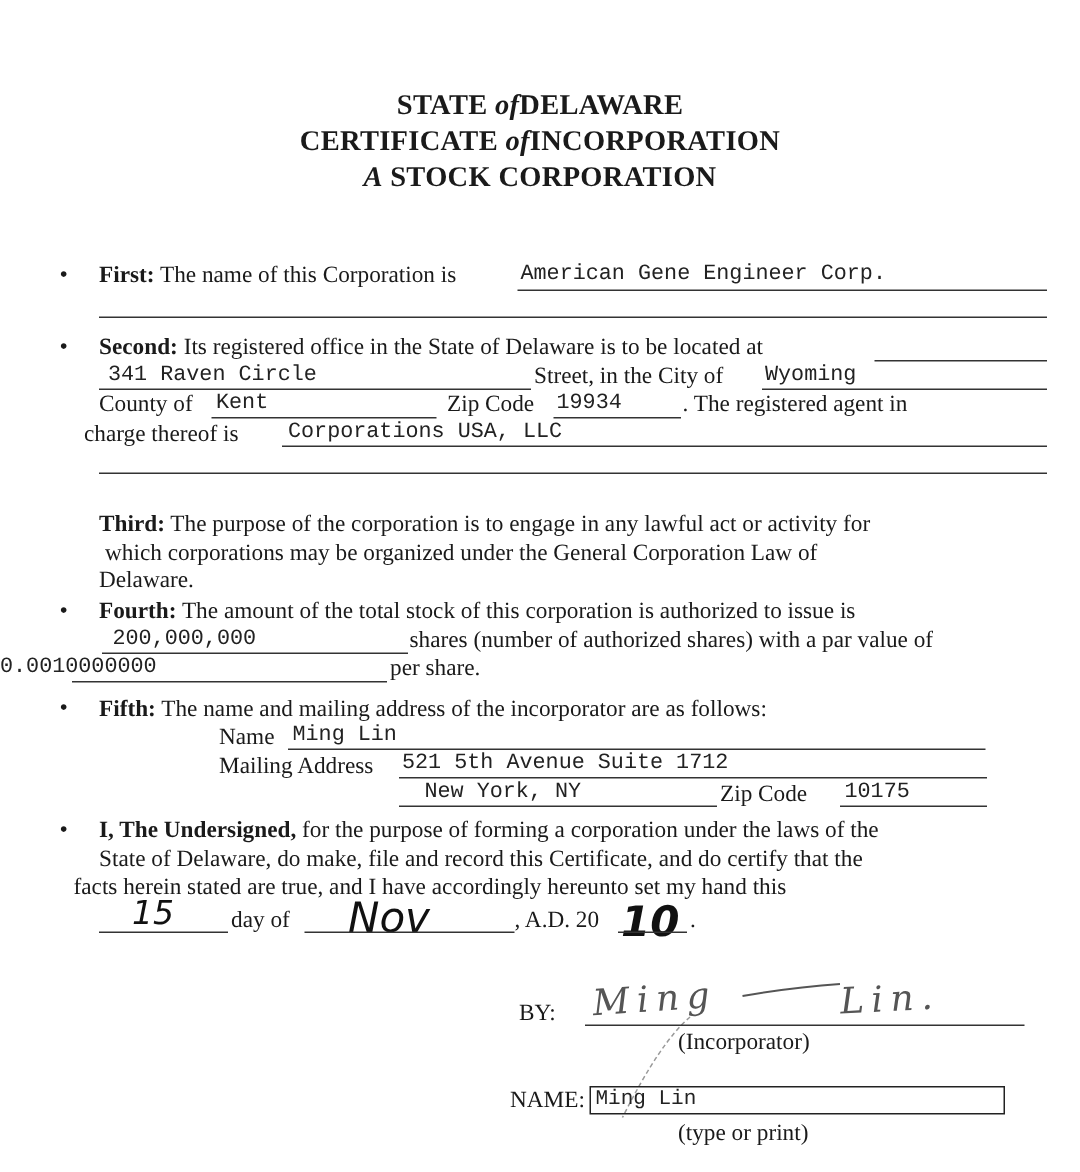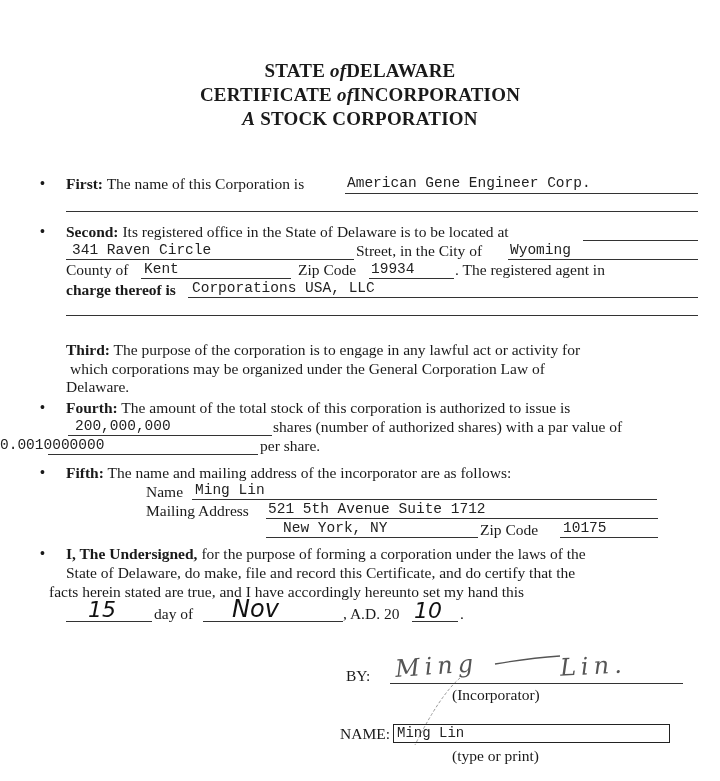--- a/index.html
+++ b/index.html
@@ -53,21 +53,21 @@
 <div class="line" style="left:508px;top:259px;width:190px;"></div>
 
 <div class="abs txt" style="left:66px;top:261px;">County of</div>
 <div class="abs mono" style="left:144px;top:261px;">Kent</div>
 <div class="line" style="left:141px;top:278px;width:150px;"></div>
 <div class="abs txt" style="left:298px;top:261px;">Zip Code</div>
 <div class="abs mono" style="left:371px;top:261px;">19934</div>
 <div class="line" style="left:369px;top:278px;width:85px;"></div>
 <div class="abs txt" style="left:455px;top:261px;">.  The registered agent in</div>
 
-<div class="abs txt" style="left:66px;top:281px;font-weight:bold;">charge thereof is</div>
+<div class="abs txt" style="left:56px;top:281px;">charge thereof is</div>
 <div class="abs mono" style="left:192px;top:280px;">Corporations USA, LLC</div>
 <div class="line" style="left:188px;top:297px;width:510px;"></div>
 <div class="line" style="left:66px;top:315px;width:632px;"></div>
 
 <div class="abs txt" style="left:66px;top:341px;">
   <b>Third:</b>
   <span>The purpose of the corporation is to engage in any lawful act or activity for</span>
 </div>
 <div class="abs txt" style="left:70px;top:360px;">which corporations may be organized under the General Corporation Law of</div>
 <div class="abs txt" style="left:66px;top:378px;">Delaware.</div>
@@ -105,24 +105,24 @@
 <div class="abs txt" style="left:66px;top:545px;">
   <b>I, The Undersigned,</b>
   <span>for the purpose of forming a corporation under the laws of the</span>
 </div>
 <div class="abs txt" style="left:66px;top:564px;">State of Delaware, do make, file and record this Certificate, and do certify that the</div>
 <div class="abs txt" style="left:49px;top:583px;">facts herein stated are true, and I have accordingly hereunto set my hand this</div>
 
 <div class="abs hand" style="left:88px;top:597px;font-size:22px;">15</div>
 <div class="line" style="left:66px;top:621px;width:86px;"></div>
 <div class="abs txt" style="left:154px;top:605px;">day of</div>
-<div class="abs hand" style="left:232px;top:595px;font-size:24px;">Nov</div>
+<div class="abs hand" style="left:232px;top:595px;font-size:28px;">Nov</div>
 <div class="line" style="left:203px;top:621px;width:140px;"></div>
 <div class="abs txt" style="left:343px;top:605px;">, A.D. 20</div>
-<div class="abs hand" style="left:414px;top:598px;font-size:22px;font-weight:normal;">10</div>
+<div class="abs hand" style="left:414px;top:598px;font-size:28px;font-weight:bold;">10</div>
 <div class="line" style="left:412px;top:621px;width:46px;"></div>
 <div class="abs txt" style="left:460px;top:605px;">.</div>
 
 <div class="abs txt" style="left:346px;top:667px;">BY:</div>
 <div class="abs sig" style="left:395px;top:652px;font-size:24px;letter-spacing:5px;transform:rotate(-4deg);">Ming</div>
 <div class="abs sig" style="left:560px;top:652px;font-size:24px;letter-spacing:5px;transform:rotate(-3deg);">Lin.</div>
 <svg class="abs" style="left:400px;top:650px;" width="300" height="100">
   <path d="M95 14 Q130 8 160 6" stroke="#555" stroke-width="1.3" fill="none"></path>
   <path d="M60 28 Q40 45 15 95" stroke="#999" stroke-width="1" fill="none" stroke-dasharray="3 2"></path>
 </svg>

